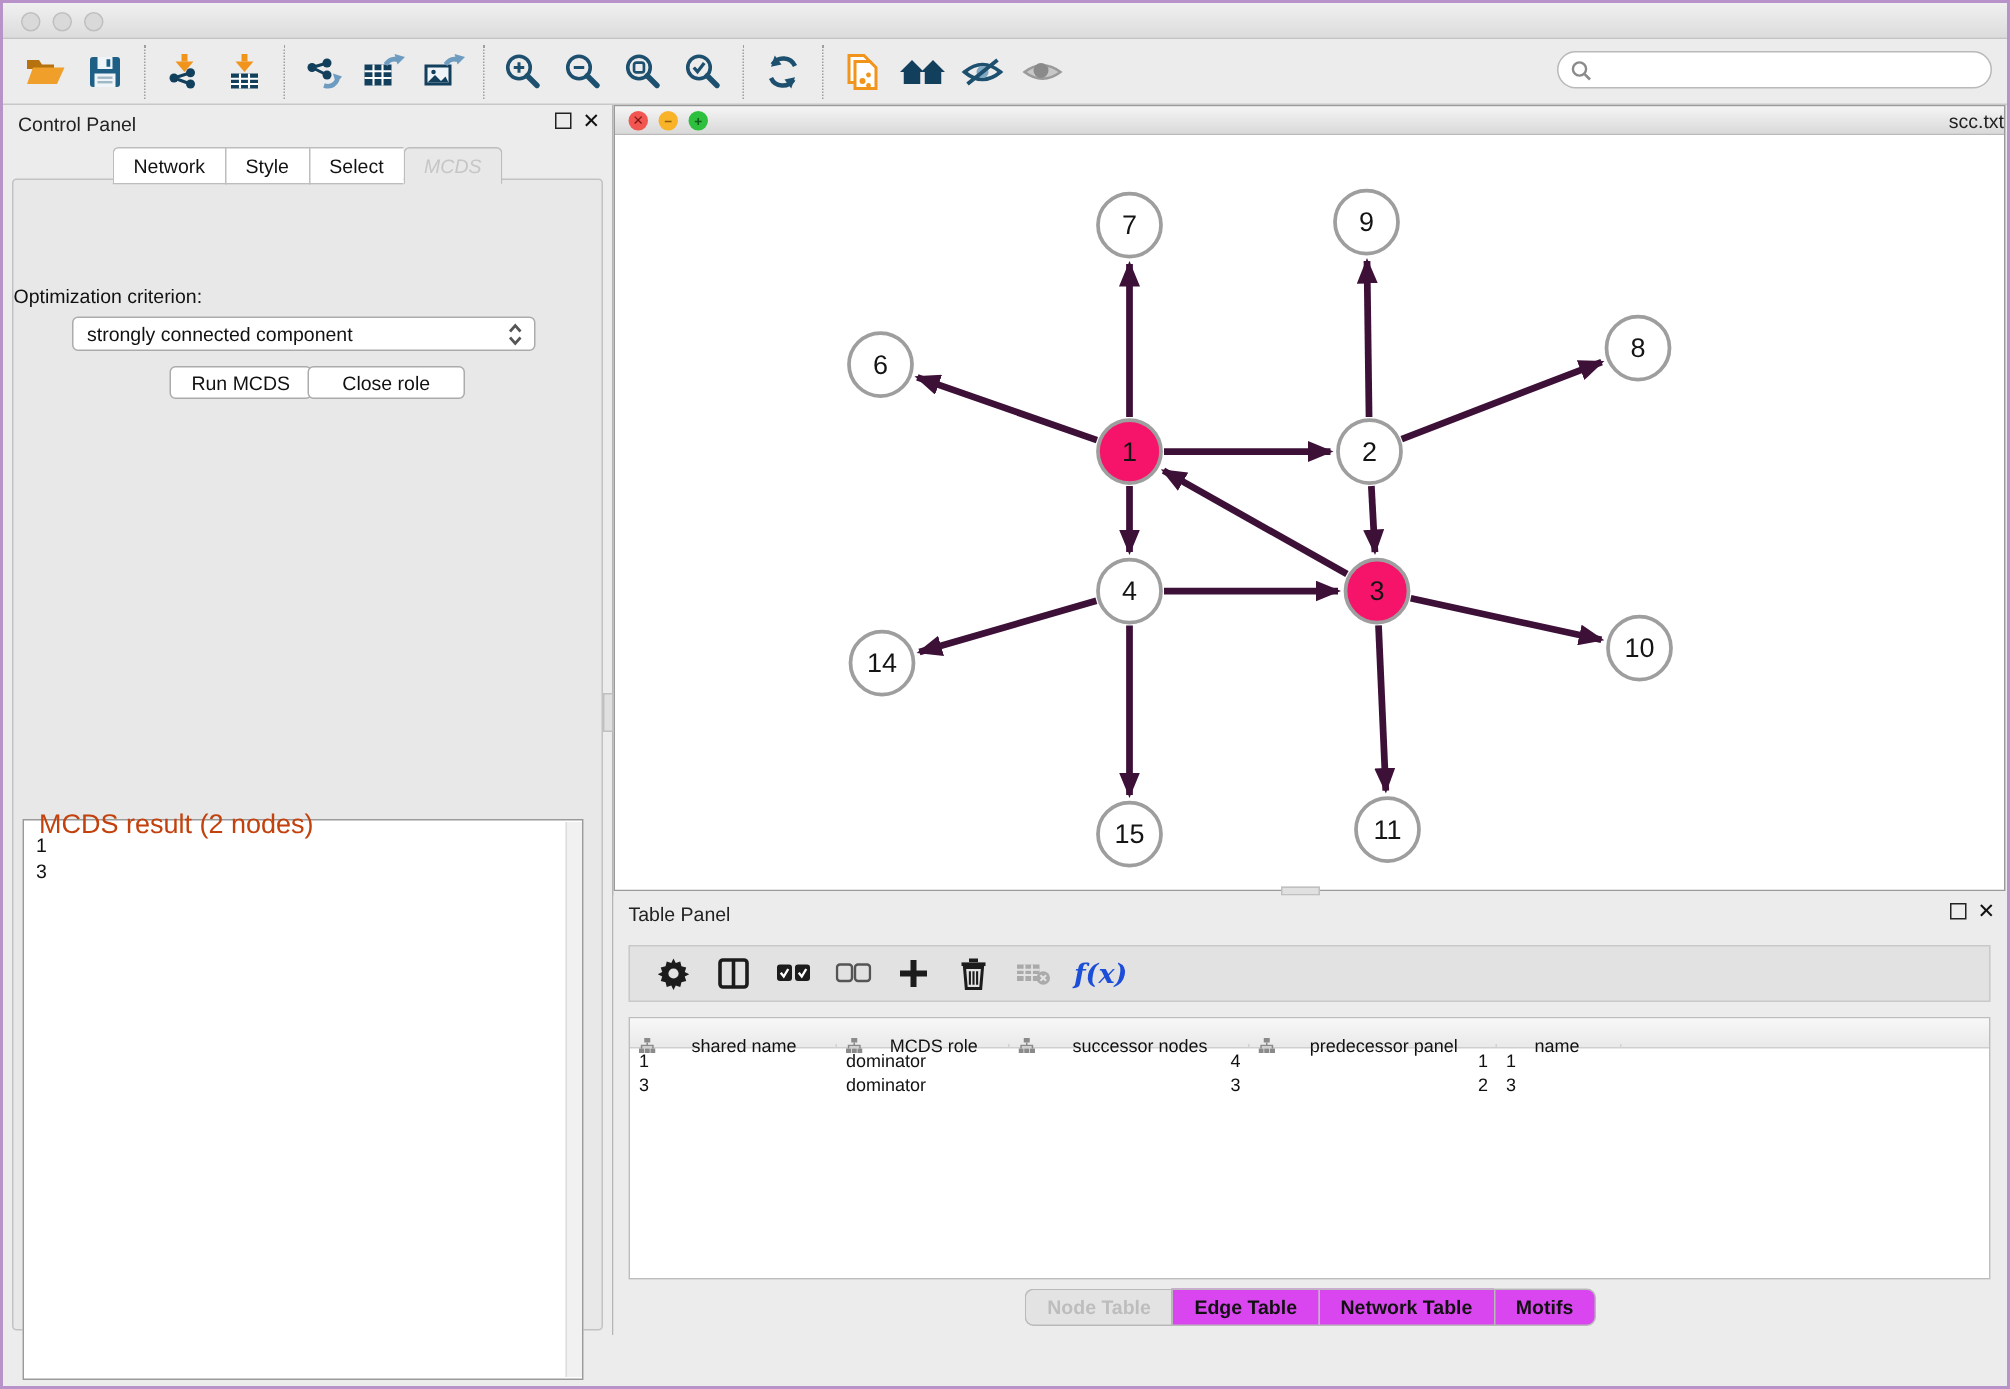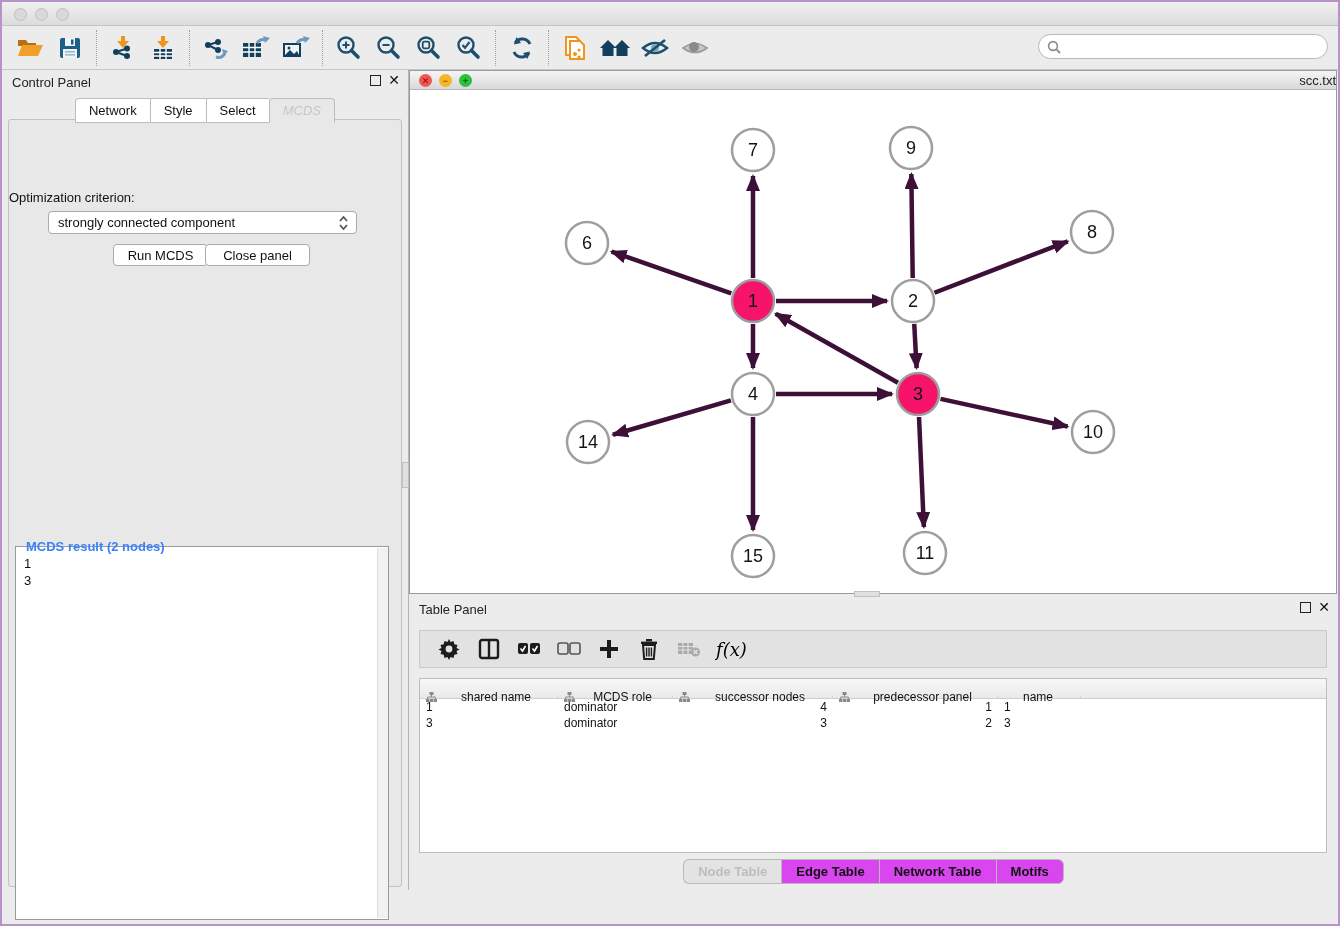--- a/index.html
+++ b/index.html
@@ -59,21 +59,21 @@
   .criterion .spin { position:absolute; right:7px; top:2px; }
   .btn {
     position:absolute; height:22px; background:#fff; border:1px solid #ababab; border-radius:4px;
     font-size:13px; color:#111; display:flex; align-items:center; justify-content:center;
   }
   .mcds-result {
     position:absolute; left:6px; top:426px; width:374px; height:374px;
     background:#fff; border:1px solid #9a9a9a;
   }
   .mcds-result .legend {
-    position:absolute; left:7px; top:-8px; font-size:13px; color:#3b82f6; padding:0 3px;font-weight:bold;
+    position:absolute; left:7px; top:-8px; font-size:18px; color:#c2410c; padding:0 3px;
   }
   .mcds-result .lines { position:absolute; left:8px; top:8px; font-size:13px; color:#111; line-height:17px; white-space:pre-line; }
   .mcds-result .scroll { position:absolute; right:0; top:1px; width:11px; height:calc(100% - 2px); background:#f1f1f1; border-left:1px solid #ddd; }
   
   .vgrip { position:absolute; width:7px; height:26px; background:#e0e0e0; border:1px solid #c0c0c0; }
   .hgrip { position:absolute; width:26px; height:6px; background:#e0e0e0; border:1px solid #c0c0c0; }
   
   .net-window {
     position:absolute; left:407px; top:68px; width:928px; height:524px;
     border:1px solid #9a9a9a; background:#fff;
@@ -87,21 +87,21 @@
   .net-title { position:absolute; left:0; right:0; top:2px; text-align:right; font-size:13px; color:#222; }
   .net-canvas { position:absolute; left:0; top:19px; width:926px; height:503px; background:#fff; }
   
   .table-panel { position:absolute; left:407px; top:595px; width:929px; height:293px; background:#ececec; }
   .tp-toolbar {
     position:absolute; left:10px; top:33px; width:908px; height:38px;
     background:#e2e2e2; border:1px solid #c9c9c9;
     display:flex; align-items:center; gap:14px; padding-left:16px;
   }
   .tp-icon { display:flex; align-items:center; justify-content:center; width:26px; height:26px; }
-  .fx { font-family:"DejaVu Serif","Liberation Serif",serif; font-style:italic; font-size:18px; color:#000000; }
+  .fx { font-family:"DejaVu Serif","Liberation Serif",serif; font-style:italic; font-size:18px; color:#1d4ed8;font-weight:bold; }
   .tp-table {
     position:absolute; left:10px; top:81px; width:908px; height:175px;
     background:#fff; border:1px solid #bdbdbd;
   }
   .tt-header { display:flex; height:20px; background:linear-gradient(#f8f8f8,#e9e9e9); border-bottom:1px solid #cfcfcf; }
   .tt-hcell {
     display:flex; align-items:center; gap:6px; font-size:12px; color:#111;
     border-right:1px solid #d2d2d2; padding-left:6px;margin-top:17px;
   }
   .tt-hcell .hlabel { flex:1; text-align:center; padding-right:8px; }
@@ -305,21 +305,21 @@
       <div class="criterion">
         <span>strongly connected component</span>
         <span class="spin">
           <svg width="11" height="18" viewBox="0 0 11 18">
               <path d="M2 7 L5.5 3 L9 7" stroke="#555" stroke-width="1.8" fill="none"></path>
               <path d="M2 11 L5.5 15 L9 11" stroke="#555" stroke-width="1.8" fill="none"></path>
             </svg>
         </span>
       </div>
       <div class="btn" style="left:88px; top:124px; width:95px;margin-left:16px;">Run MCDS</div>
-      <div class="btn" style="left:196px; top:124px; width:105px;">Close panel</div>
+      <div class="btn" style="left:196px; top:124px; width:105px;">Close role</div>
       <div class="mcds-result">
         <span class="legend">MCDS result (2 nodes)</span>
         <div class="lines">1
 3</div>
         <div class="scroll"></div>
       </div>
     </div>
     <div class="vgrip" style="right:-1px; top:392px;"></div>
   </div>
 

